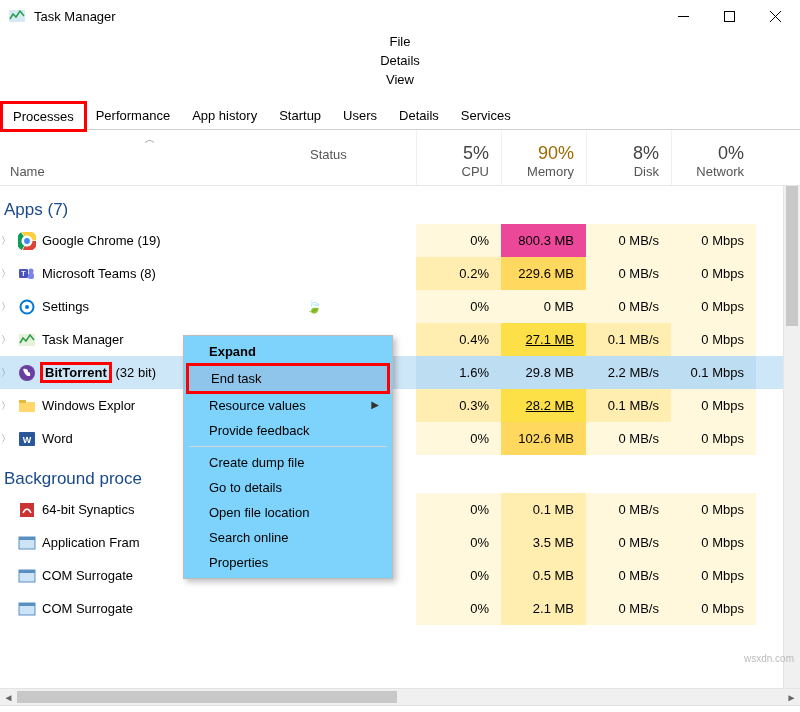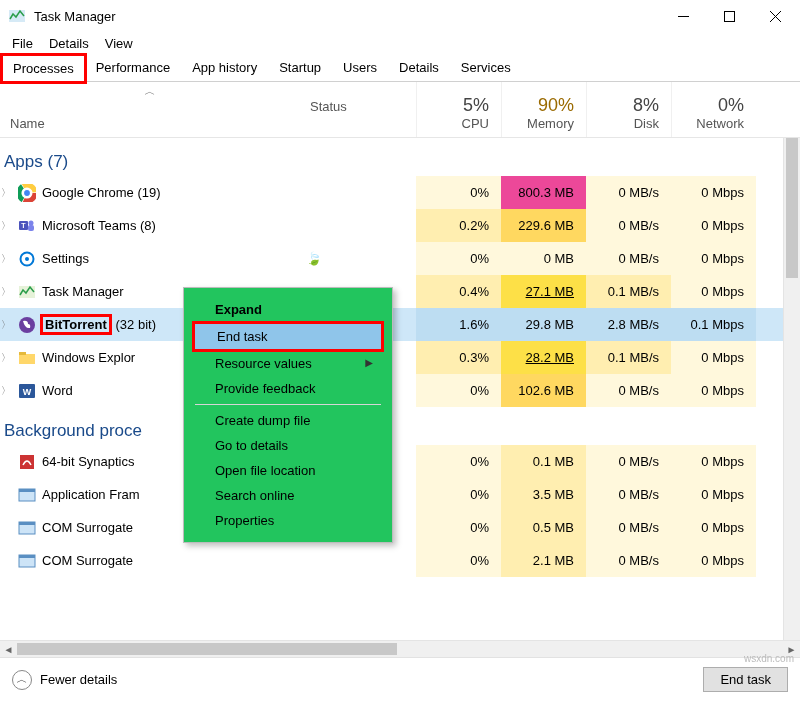--- a/index.html
+++ b/index.html
@@ -6,25 +6,25 @@
 body { width: 800px; height: 712px; background: #fff; font-size: 13px; color: #000; position: relative; overflow: hidden; }
 
 
 .titlebar { height: 32px; display: flex; align-items: center; padding: 0 2px 0 8px; border-bottom: none; }
 .titlebar .app-icon { width: 18px; height: 18px; margin-right: 8px; }
 .titlebar .title { flex: 1; font-size: 13px; }
 .titlebar .winbtn { width: 46px; height: 32px; display: flex; align-items: center; justify-content: center; }
 .titlebar .winbtn svg { width: 11px; height: 11px; }
 
 
-.menubar { height: 22px; display: flex; align-items: center; padding: 0 4px; }
+.menubar { height: 22px; display: flex; align-items: center; padding: 0 4px; flex-direction: column; }
 .menubar .menu-item { padding: 2px 8px; font-size: 13px; }
 
 
-.tabs { display: flex; border-bottom: 1px solid #d0d0d0; padding-left: 2px; }
+.tabs { display: flex; border-bottom: 1px solid #d0d0d0; padding-left: 2px; margin-top: 48px; }
 .tab { padding: 5px 10px 6px 10px; border: 1px solid transparent; border-bottom: none; font-size: 13px; position: relative; }
 .tab.active { border-color: #d0d0d0; background: #fff; top: 1px; }
 .redbox { outline: 3px solid #f00; outline-offset: -1px; }
 
 
 .content { position: relative; height: 558px; }
 
 
 .hdr { display: flex; height: 56px; border-bottom: 1px solid #e6e6e6; }
 .hdr .name-col { width: 300px; display: flex; flex-direction: column; justify-content: space-between; padding: 4px 10px 6px 10px; }
@@ -56,21 +56,21 @@
 .m2 { background: #fde047; text-decoration: underline; }
 .m3 { background: #ffd860; }
 .m4 { background: #ec4899; }
 
 .row.selected { background: #cee7f8; }
 .row.selected .metric { background: #bdddf2 !important; }
 
 .redbox2 { border: 3px solid #f00; padding: 0 2px; margin-left: -2px; }
 
 
-.ctxmenu { position: absolute; left: 183px; top: 205px; width: 210px; background: #22c55e; border: 1px solid #bcbcbc; box-shadow: 3px 3px 6px rgba(0,0,0,0.25); padding: 9px; z-index: 50; }
+.ctxmenu { position: absolute; left: 183px; top: 205px; width: 210px; background: #7dd3fc; border: 1px solid #bcbcbc; box-shadow: 3px 3px 6px rgba(0,0,0,0.25); padding: 3px; z-index: 50; }
 .ctxmenu .ctx-item { padding: 5px 10px 5px 22px; font-size: 13px; position: relative; }
 .ctxmenu .ctx-item.bold { font-weight: 700; }
 .ctxmenu .ctx-item.hover { background: #8fc5ea; }
 .ctxmenu .ctx-item .sub { position: absolute; right: 10px; top: 6px; font-size: 10px; color: #333; }
 .ctxmenu .sep { height: 1px; background: #d6d6d6; margin: 3px 2px; }
 .ctxmenu .redbox3 { border: 3px solid #f00; margin: -1px; }
 
 
 .vscroll { position: absolute; right: 0; top: 56px; bottom: 0; width: 17px; background: #f0f0f0; border-left: 1px solid #e4e4e4; }
 .vscroll .thumb { position: absolute; left: 2px; right: 2px; top: 0; height: 140px; background: #c8c8c8; }
@@ -253,21 +253,21 @@
             <svg viewBox="0 0 18 18">
               <circle cx="9" cy="9" r="8" fill="#6b3fa0"></circle>
               <path d="M5 5 Q10 4 10 8 Q13 8 12 12 Q7 13 5 5" fill="#fff"></path>
             </svg>
           </span>
         <span class="proc-name"><span class="redbox2"><b>BitTorrent</b></span> <span>(32 bit)</span></span>
       </div>
       <div class="cell status-cell"></div>
       <div class="cell metric m0">1.6%</div>
       <div class="cell metric m0">29.8 MB</div>
-      <div class="cell metric m0">2.8 MB/s</div>
+      <div class="cell metric m0">2.2 MB/s</div>
       <div class="cell metric m0">0.1 Mbps</div>
     </div>
       <div class="row">
       <div class="cell name-cell">
         <span class="chevron">〉</span>
         <span class="proc-icon">
             <svg viewBox="0 0 18 18">
               <rect x="1" y="5" width="16" height="10" fill="#ffd76a"></rect>
               <rect x="1" y="3" width="7" height="3" fill="#e5b93c"></rect>
             </svg>

